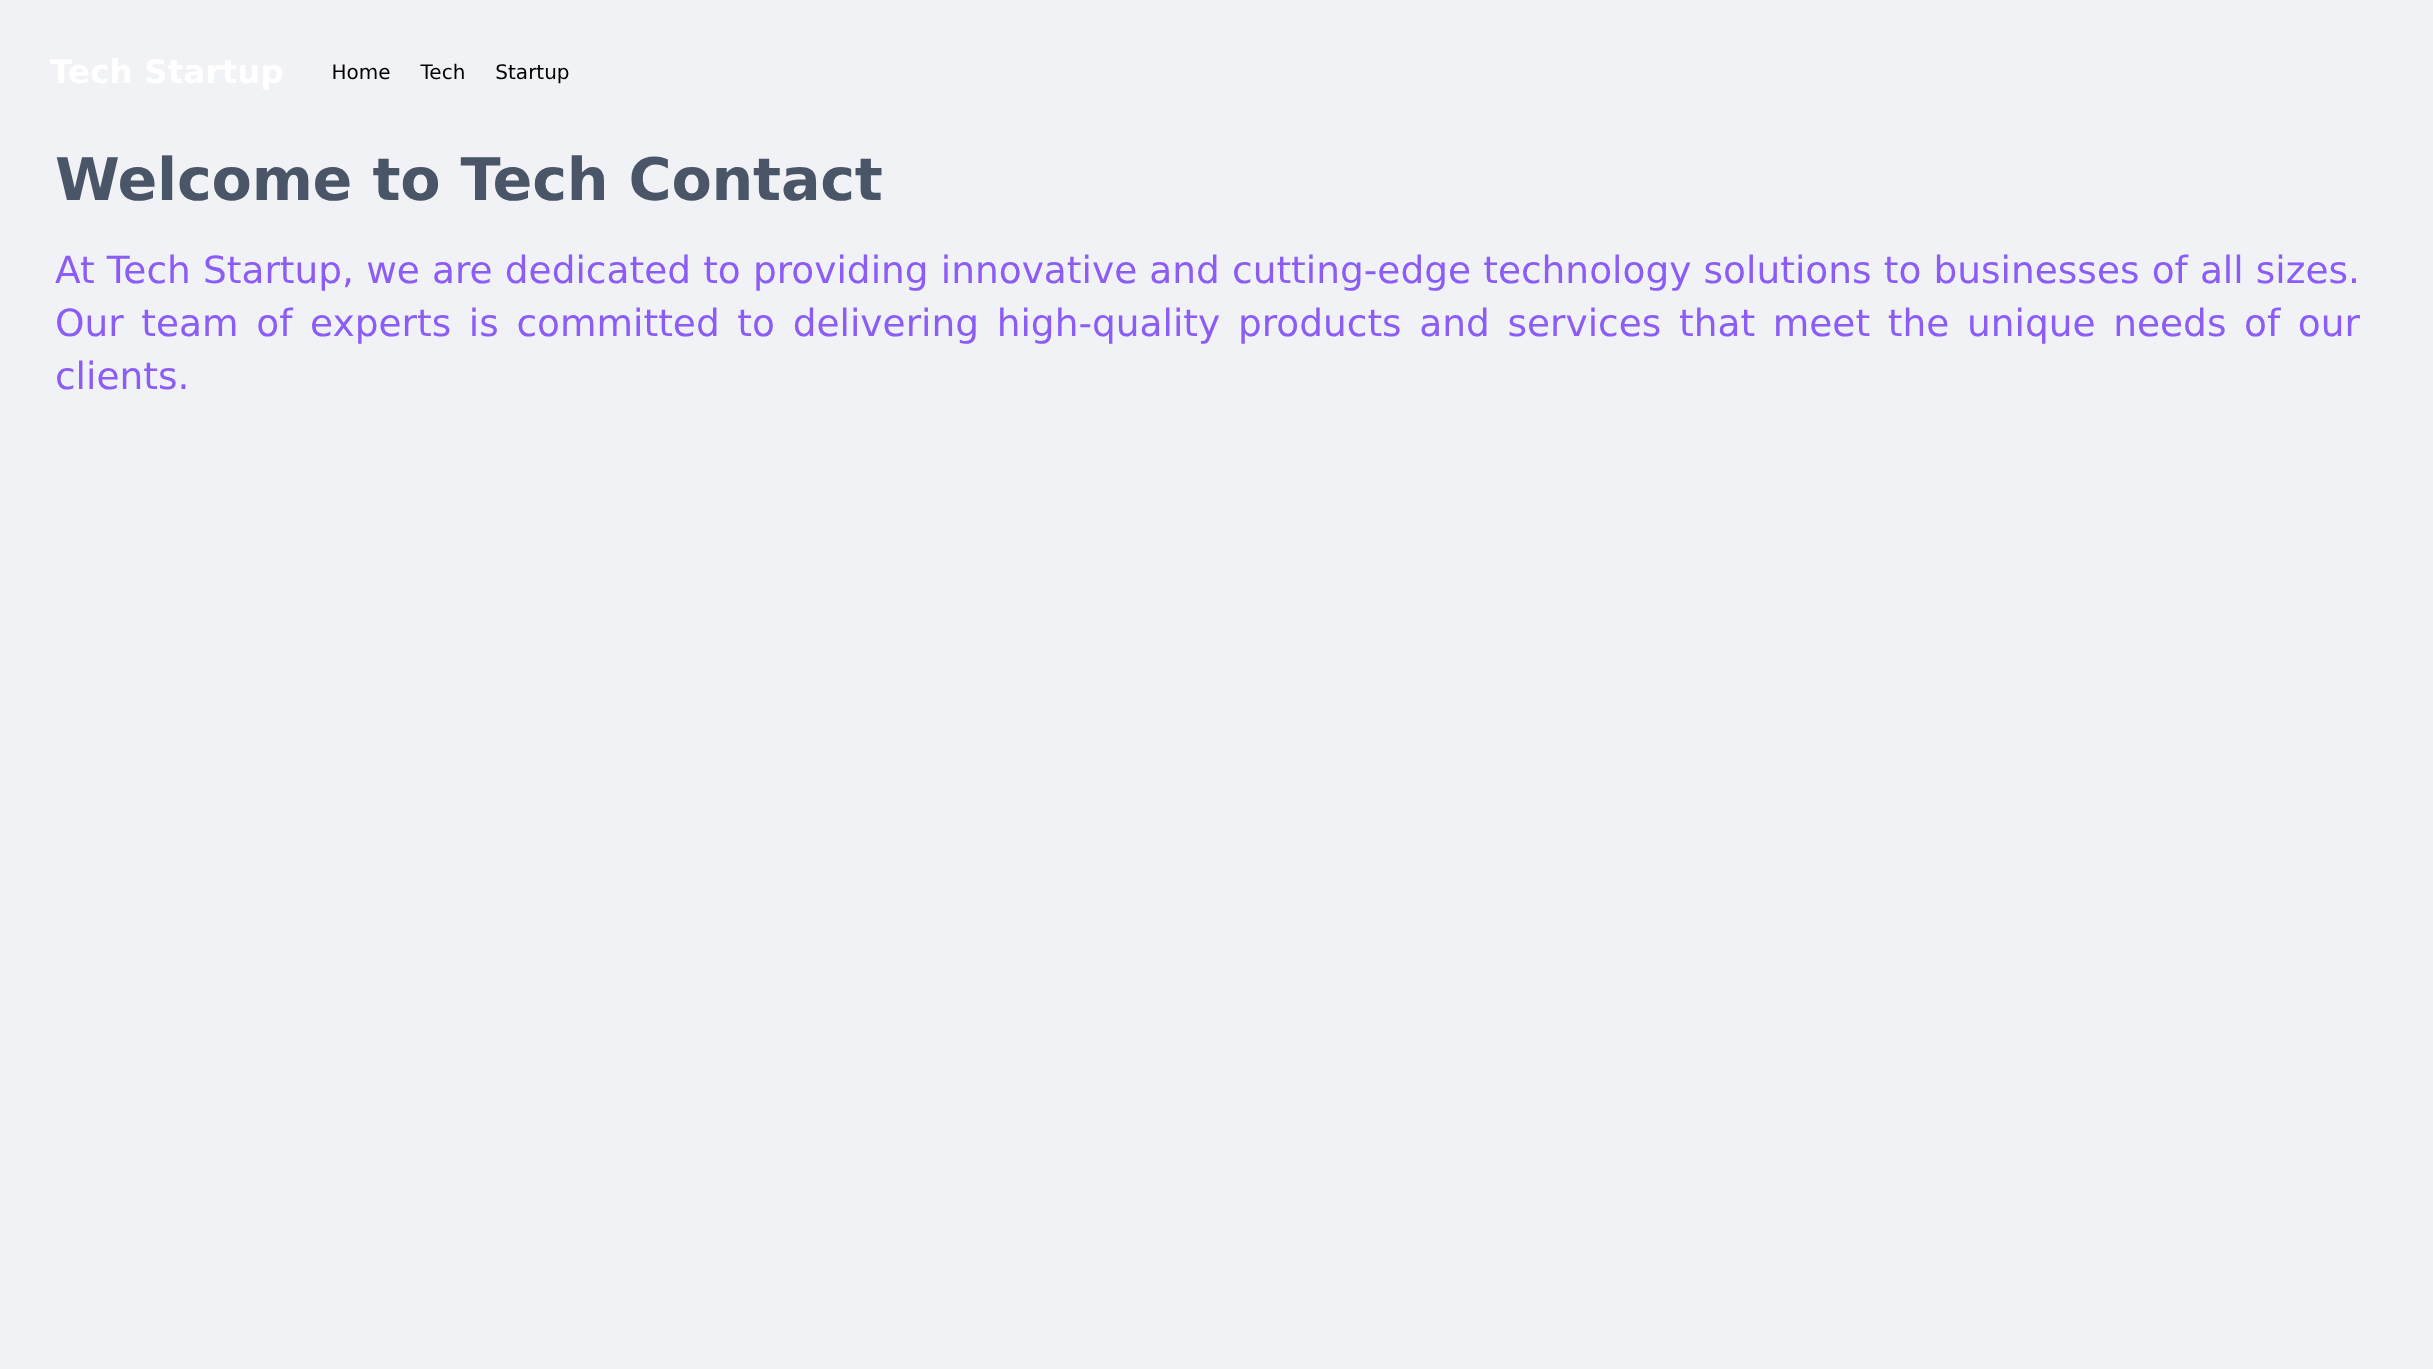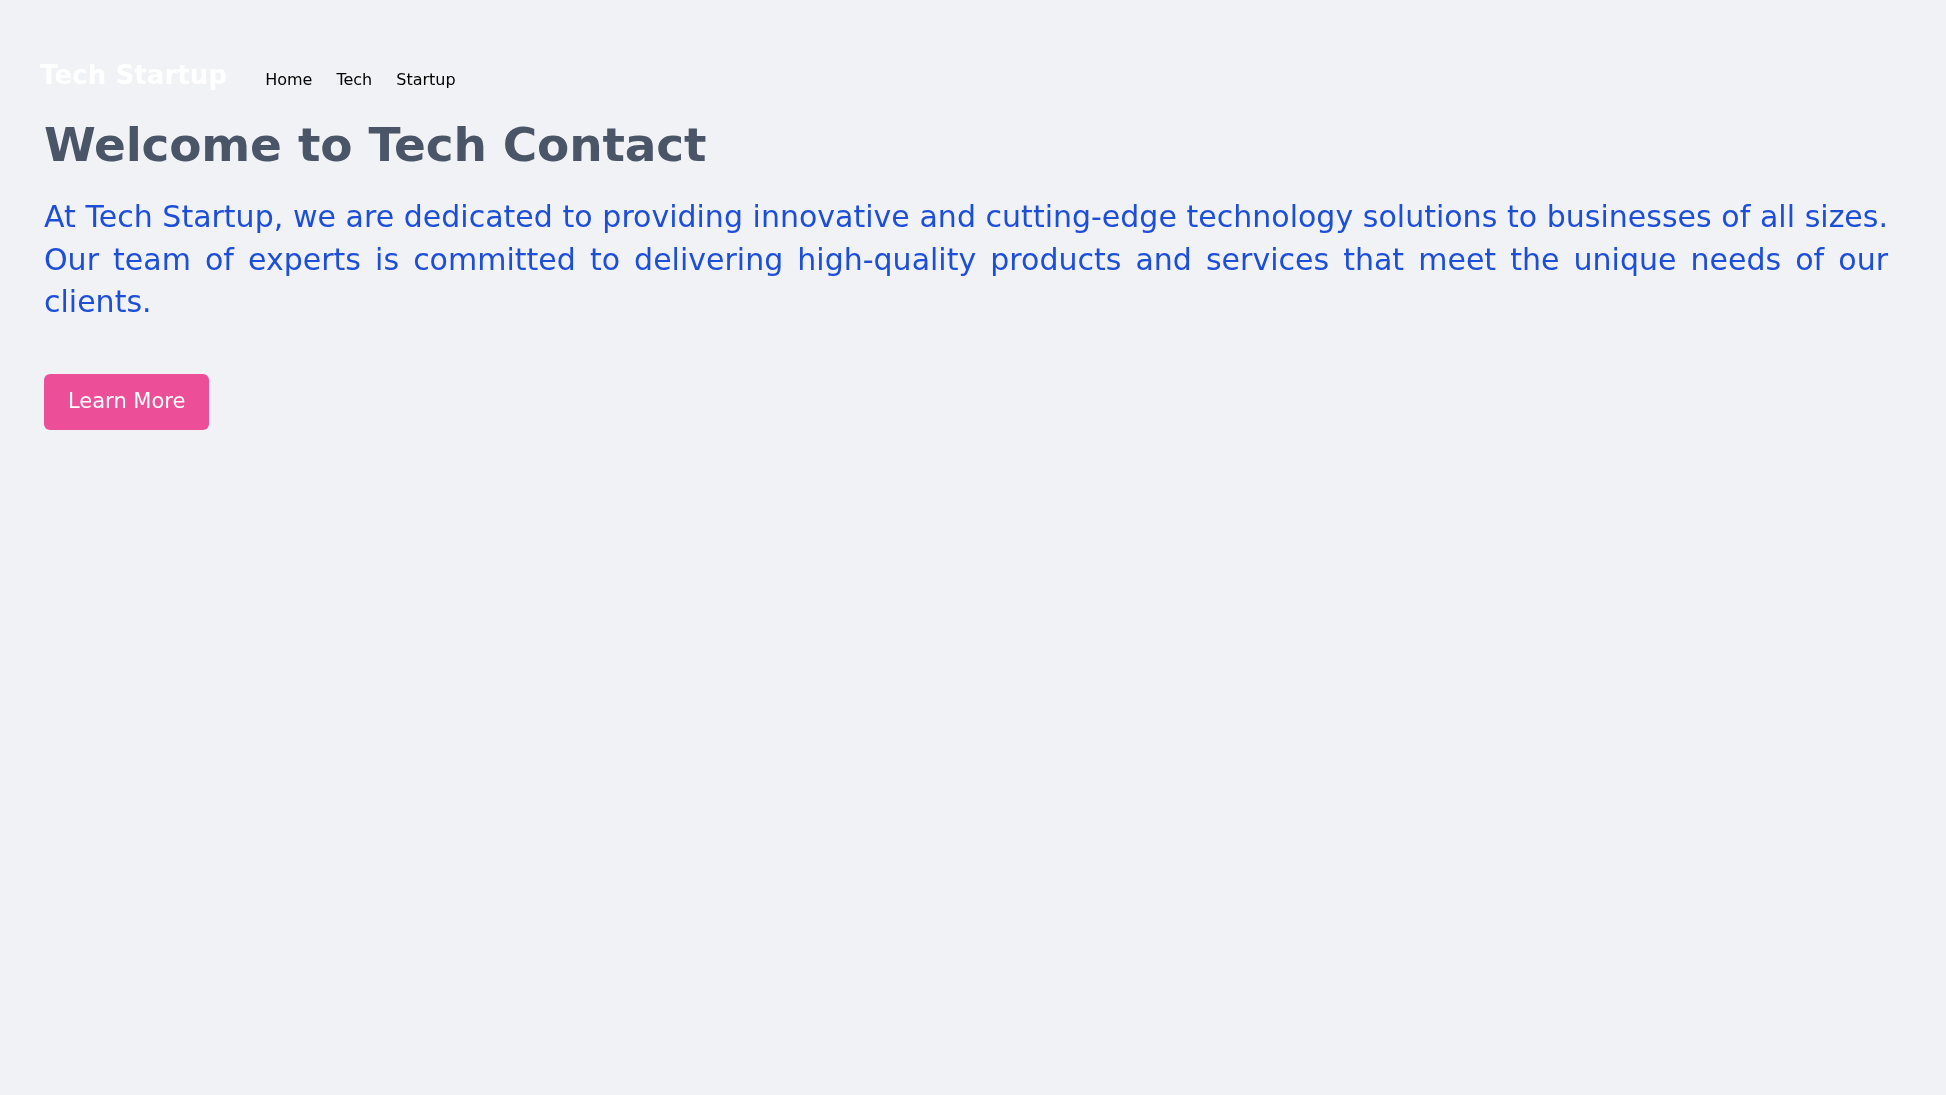--- a/index.html
+++ b/index.html
@@ -13,21 +13,21 @@
   }
   body {
     background: #f1f2f6;
     font-family: "DejaVu Sans", "Liberation Sans", sans-serif;
     -webkit-font-smoothing: antialiased;
   }
 
   
   .navbar {
     display: flex;
-    align-items: flex-end;
+    align-items: center;
     padding: 28px 40px 0 40px;
     height: 88px;
   }
   .brand {
     font-size: 26px;
     font-weight: 700;
     color: #ffffff;
     letter-spacing: 0.1px;
     line-height: 1;
     white-space: nowrap;
@@ -59,21 +59,21 @@
     font-size: 47px;
     font-weight: 700;
     color: #4a5568;
     line-height: 1.15;
     letter-spacing: -0.2px;
   }
   .hero-text {
     margin: 24px 14px 0 0;
     font-size: 30px;
     font-weight: 400;
-    color: #1d4ed8;
+    color: #8b5cf6;
     line-height: 1.42;
     max-width: 1870px;
     text-align: justify;
     text-align-last: left;
   }
   .cta-wrap {
     margin-top: 50px;
   }
   .cta-button {
     display: inline-block;
@@ -100,16 +100,13 @@
     <a class="nav-link">Tech</a>
     <a class="nav-link">Startup</a>
   </div>
 </nav>
 
 <main class="hero">
   <h1 class="hero-title">Welcome to Tech Contact</h1>
 
   <p class="hero-text">At Tech Startup, we are dedicated to providing innovative and cutting-edge technology solutions to businesses of all sizes. Our team of experts is committed to delivering high-quality products and services that meet the unique needs of our clients.</p>
 
-  <div class="cta-wrap">
-    <button class="cta-button">Learn More</button>
-  </div>
 </main>
 
 </body></html>

